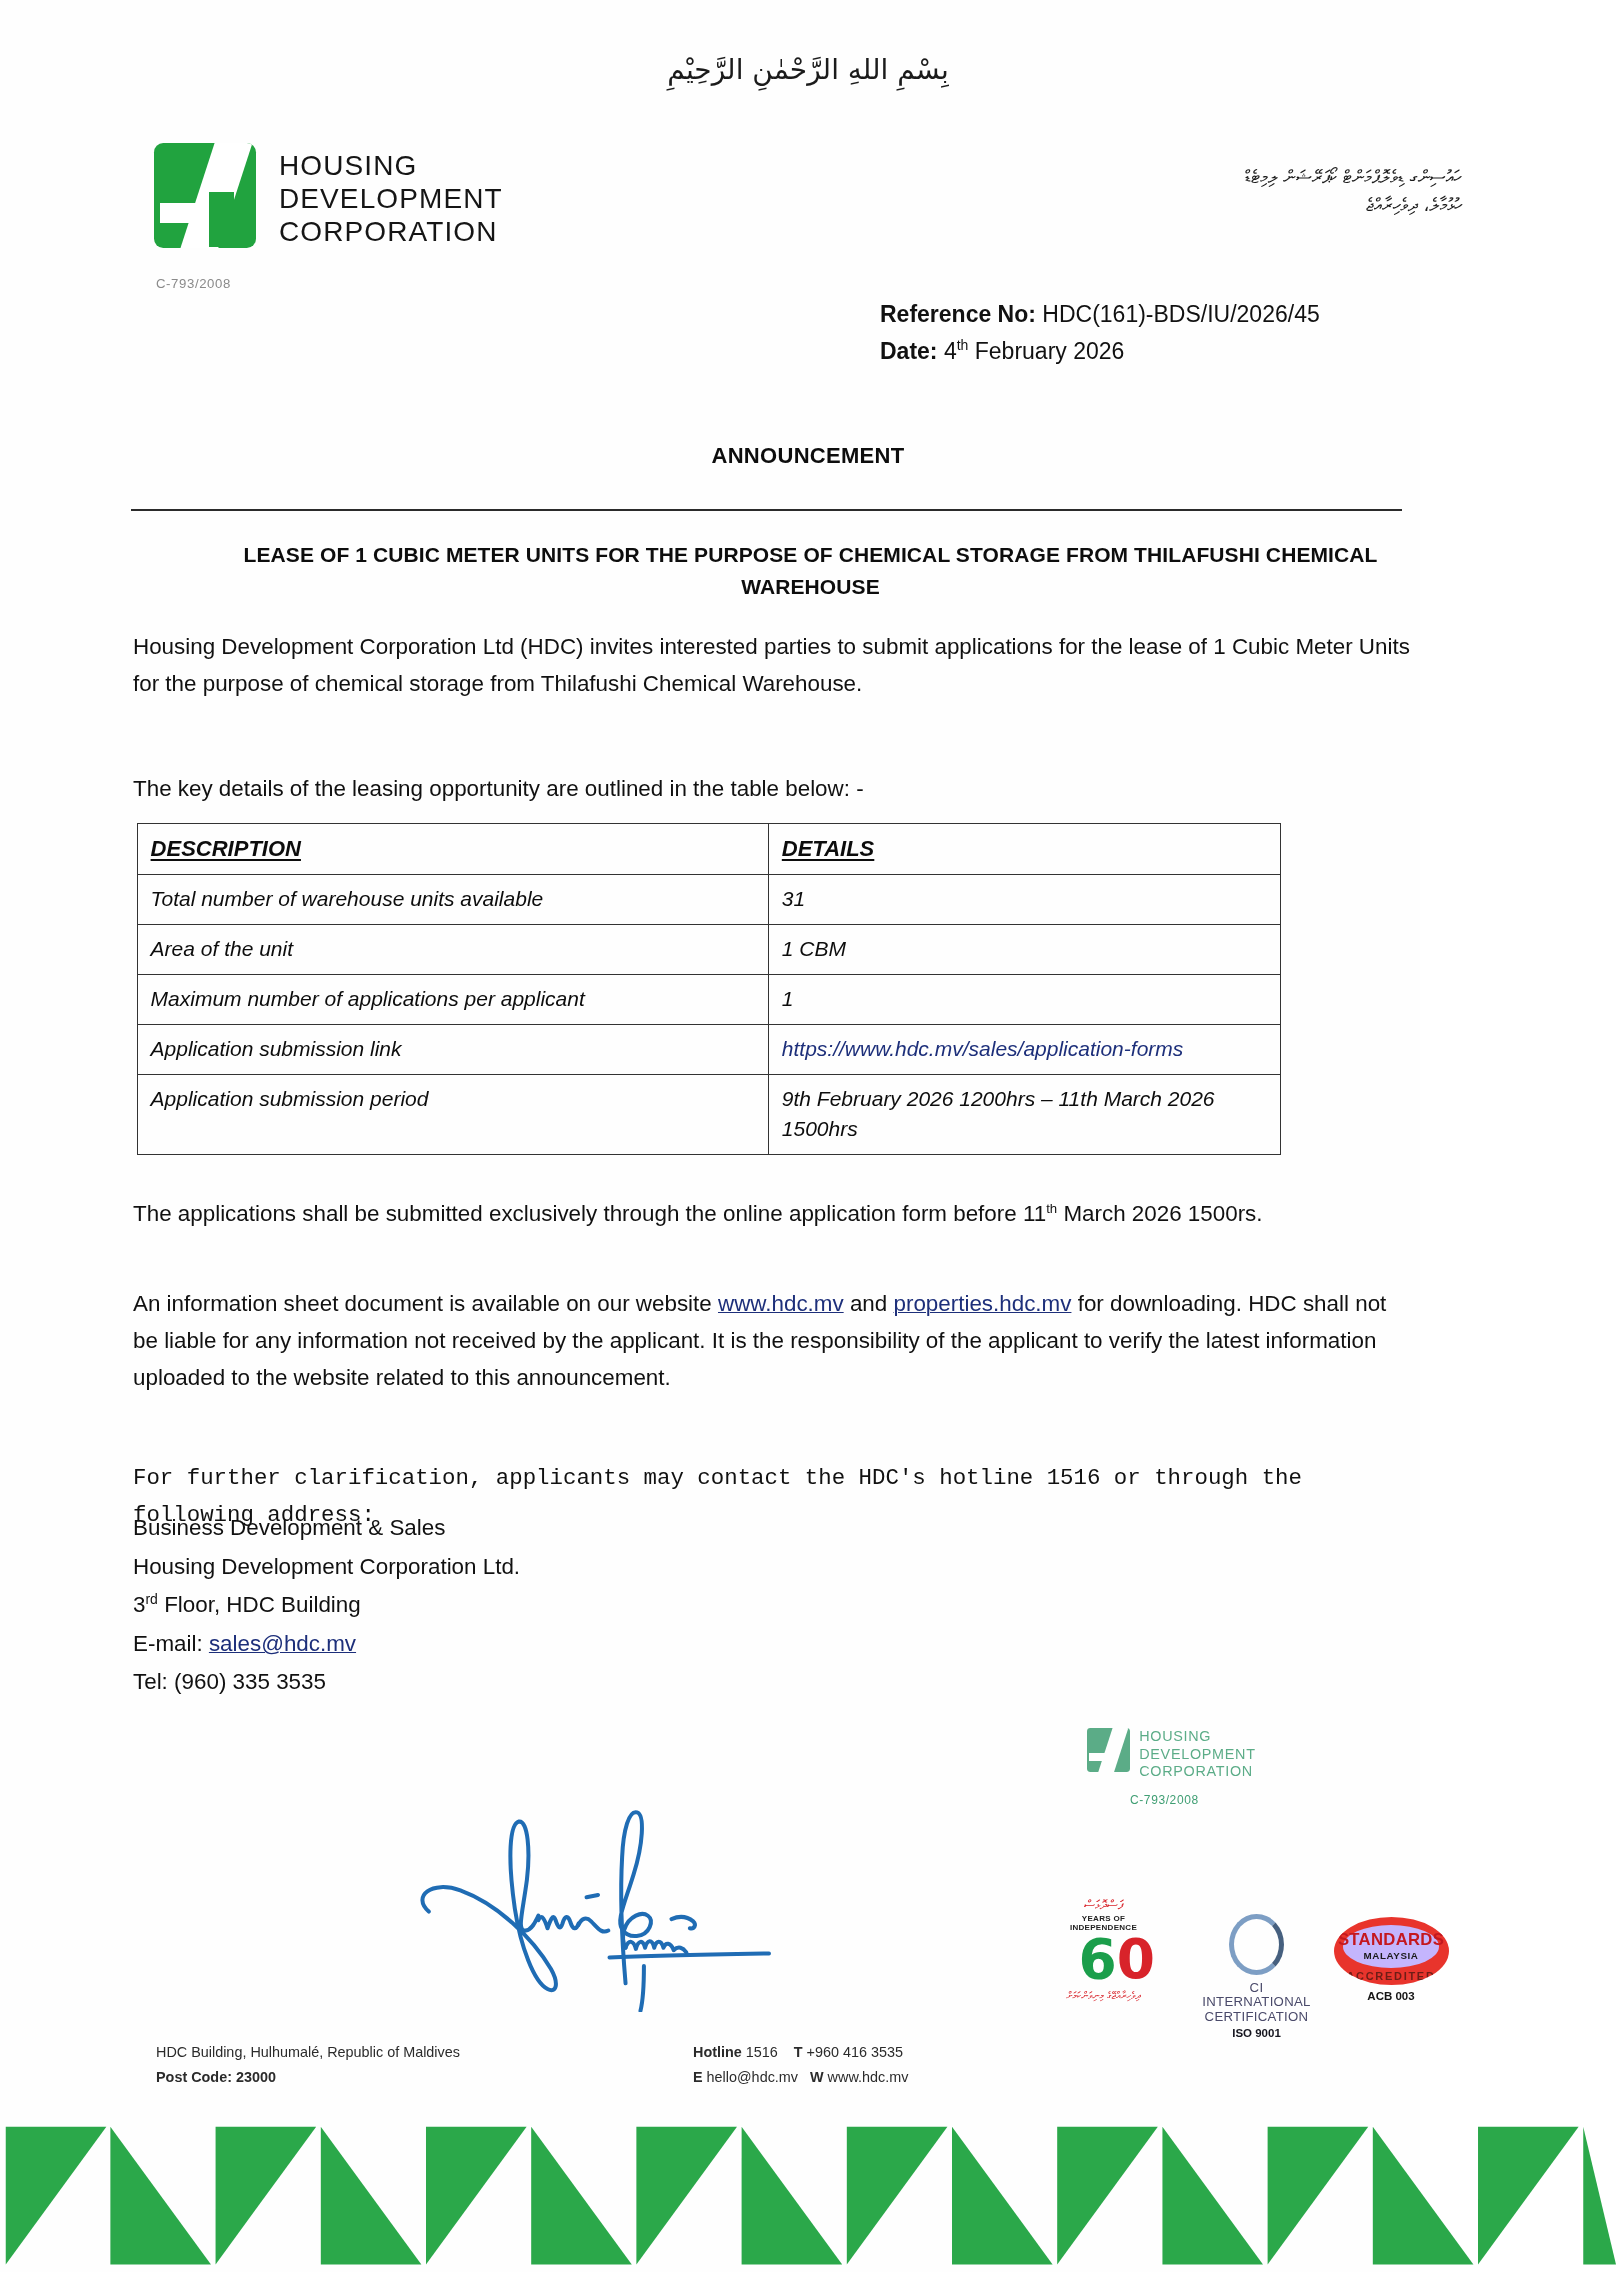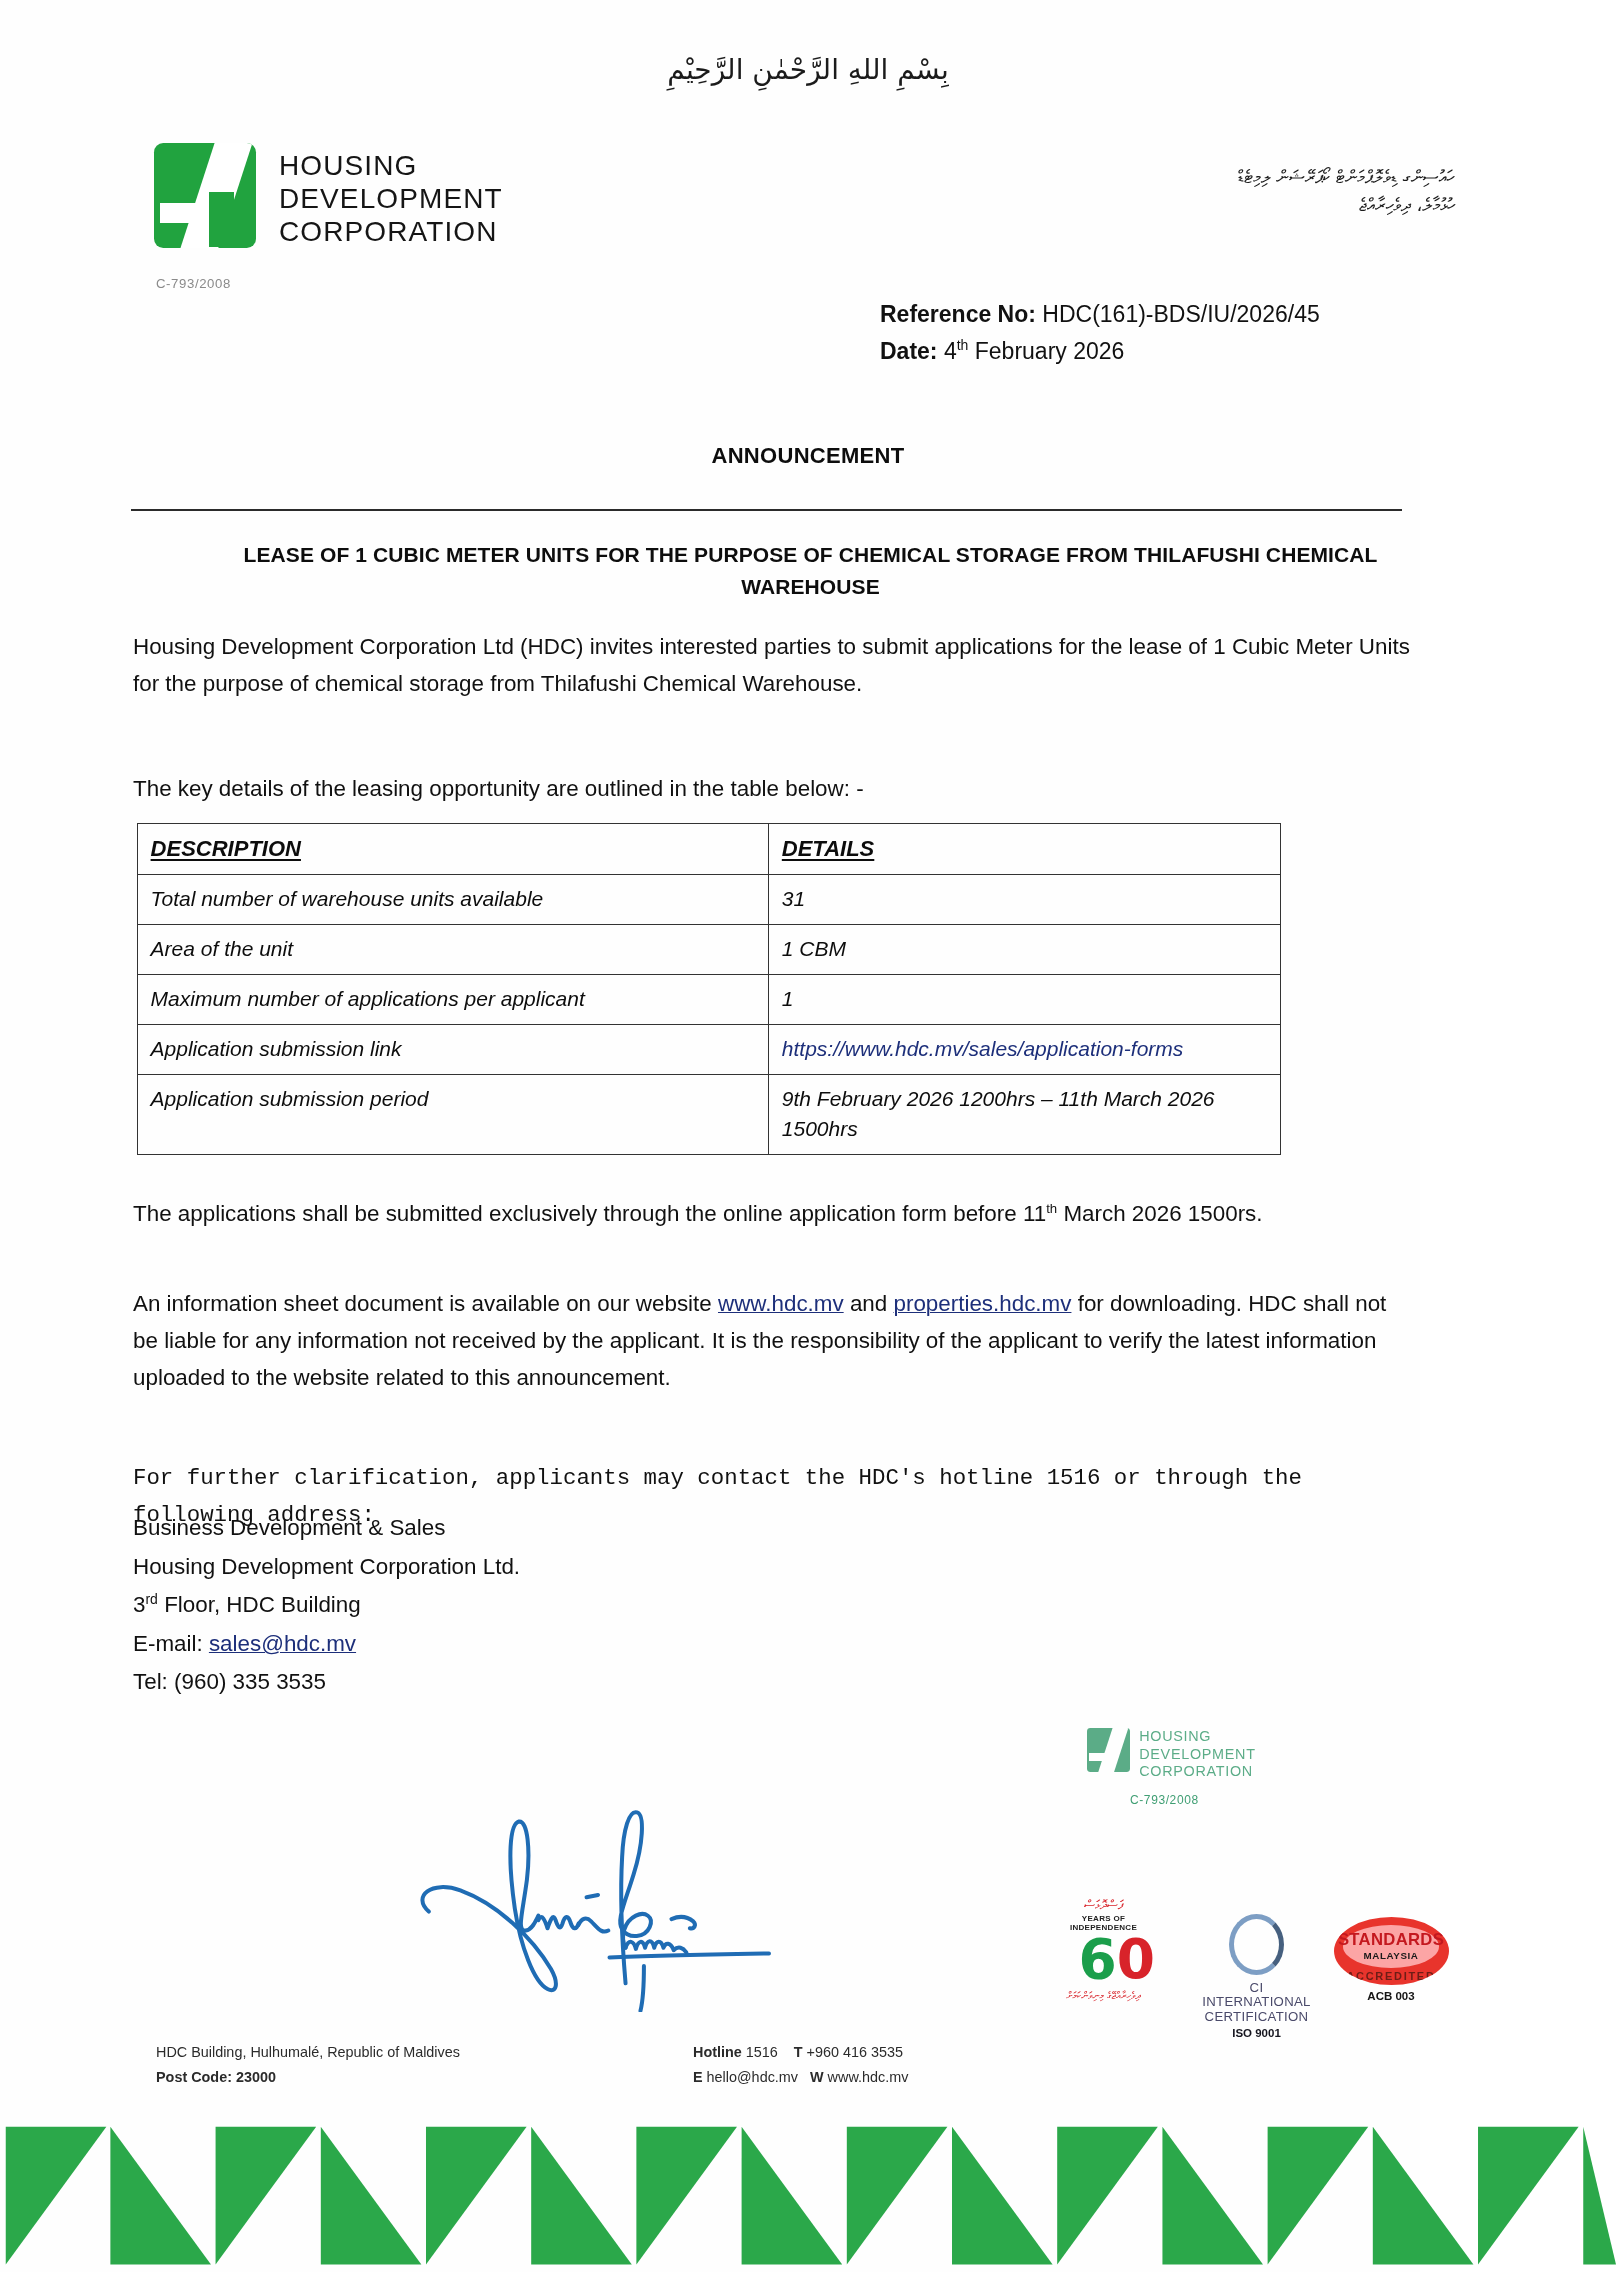--- a/index.html
+++ b/index.html
@@ -100,21 +100,21 @@
     position: absolute;
     left: 156px;
     top: 133px;
     font-size: 13.2px;
     color: #8a8a8a;
     letter-spacing: 0.6px;
   }
 
   .dhivehi {
     position: absolute;
-    right: 161px;
+    right: 154px;
     top: 19.5px;
     text-align: right;
     font-family: "DejaVu Sans", sans-serif;
     font-size: 18px;
     line-height: 1.6;
     color: #1a1a1a;
     direction: rtl;
   }
 
   
@@ -313,21 +313,21 @@
   .cert-ci .iso { font-size: 11.5px; font-weight: 700; color: #15151f; margin-top: 2.3px; }
 
   .cert-sm { position: absolute; left: 276px; top: 26.4px; width: 126px; text-align: center; }
   .cert-sm .oval {
     width: 115px; height: 68px; margin: 0 auto;
     border-radius: 50%; background: #e8342c;
     position: relative; overflow: hidden;
   }
   .cert-sm .oval .inner {
     position: absolute; left: 9.2px; top: 7.5px; right: 9.2px; bottom: 17px;
-    background: #fca5a5; border-radius: 50%;
+    background: #c4b5fd; border-radius: 50%;
     display: flex; flex-direction: column; align-items: center; justify-content: center;
   }
   .cert-sm .std { font-size: 16.7px; font-weight: 700; color: #c4181f; letter-spacing: 0.3px; line-height: 1; }
   .cert-sm .mys { font-size: 9.8px; font-weight: 700; color: #1a1a1a; letter-spacing: 0.6px; margin-top: 1.7px; }
   .cert-sm .accr {
     position: absolute; bottom: 3.4px; left: 0; right: 0; text-align: center;
     font-size: 11px; font-weight: 700; color: #6e1d16; letter-spacing: 1.7px;
   }
   .cert-sm .acb { font-size: 11.5px; font-weight: 700; margin-top: 4.6px; color: #151515; }
 

